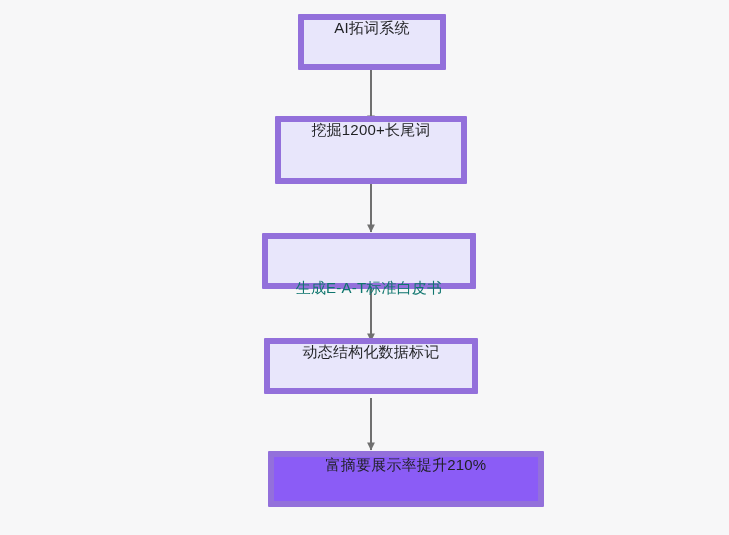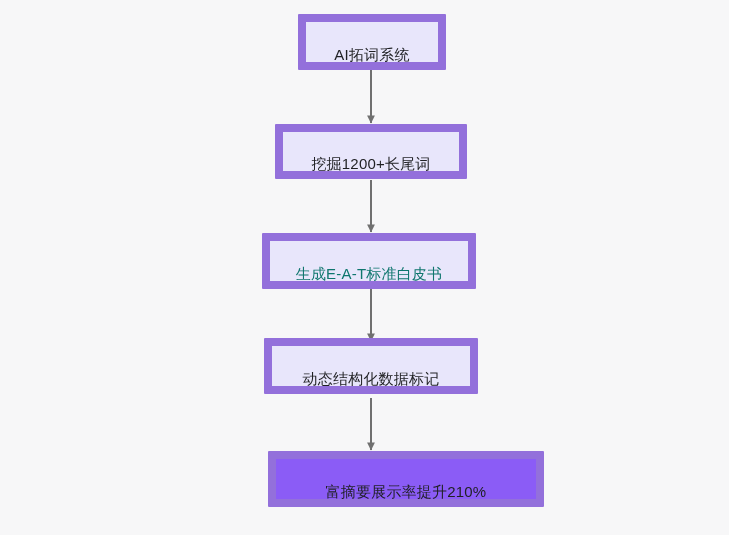--- a/index.html
+++ b/index.html
@@ -23,25 +23,25 @@
     top: 0;
     left: 0;
     width: 729px;
     height: 535px;
     pointer-events: none;
   }
   .node {
     position: absolute;
     box-sizing: border-box;
     background: #e8e6fb;
-    border: 8px solid #000000;
+    border: 6px solid #000000;
     border-radius: 1px;
     height: 56px;
     display: flex;
-    align-items: flex-end;
+    align-items: flex-start;
     justify-content: center;
   }
   .node-label {
     font-size: 15px;
     line-height: 1;
     color: #1f2023;
     white-space: nowrap;
     letter-spacing: 0.2px;
   }
 </style>
@@ -59,21 +59,21 @@
     <line x1="371" y1="70" x2="371" y2="123" stroke="#707070" stroke-width="2" marker-end="url(#arrowhead)"></line>
     <line x1="371" y1="180" x2="371" y2="232" stroke="#707070" stroke-width="2" marker-end="url(#arrowhead)"></line>
     <line x1="371" y1="289" x2="371" y2="341" stroke="#707070" stroke-width="2" marker-end="url(#arrowhead)"></line>
     <line x1="371" y1="398" x2="371" y2="450" stroke="#707070" stroke-width="2" marker-end="url(#arrowhead)"></line>
   </svg>
 
   <div class="node" style="left: 298px; top: 14px; width: 148px; height: 56px; background: rgb(232, 230, 251); border-color: rgb(147, 112, 219);">
     <span class="node-label" style="color: rgb(31, 32, 35);">AI拓词系统</span>
   </div>
 
-  <div class="node" style="left: 275px; top: 124px; width: 192px; height: 55px; background: rgb(232, 230, 251); border-color: rgb(147, 112, 219);">
+  <div class="node" style="left: 275px; top: 116px; width: 192px; height: 68px; background: rgb(232, 230, 251); border-color: rgb(147, 112, 219);">
     <span class="node-label" style="color: rgb(31, 32, 35);">挖掘1200+长尾词</span>
   </div>
 
   <div class="node" style="left: 262px; top: 233px; width: 214px; height: 56px; background: rgb(232, 230, 251); border-color: rgb(147, 112, 219);">
     <span class="node-label" style="color: #0f766e; margin-top: 41px;">生成E-A-T标准白皮书</span>
   </div>
 
   <div class="node" style="left: 264px; top: 338px; width: 214px; height: 56px; background: rgb(232, 230, 251); border-color: rgb(147, 112, 219);">
     <span class="node-label" style="color: rgb(31, 32, 35);">动态结构化数据标记</span>
   </div>

